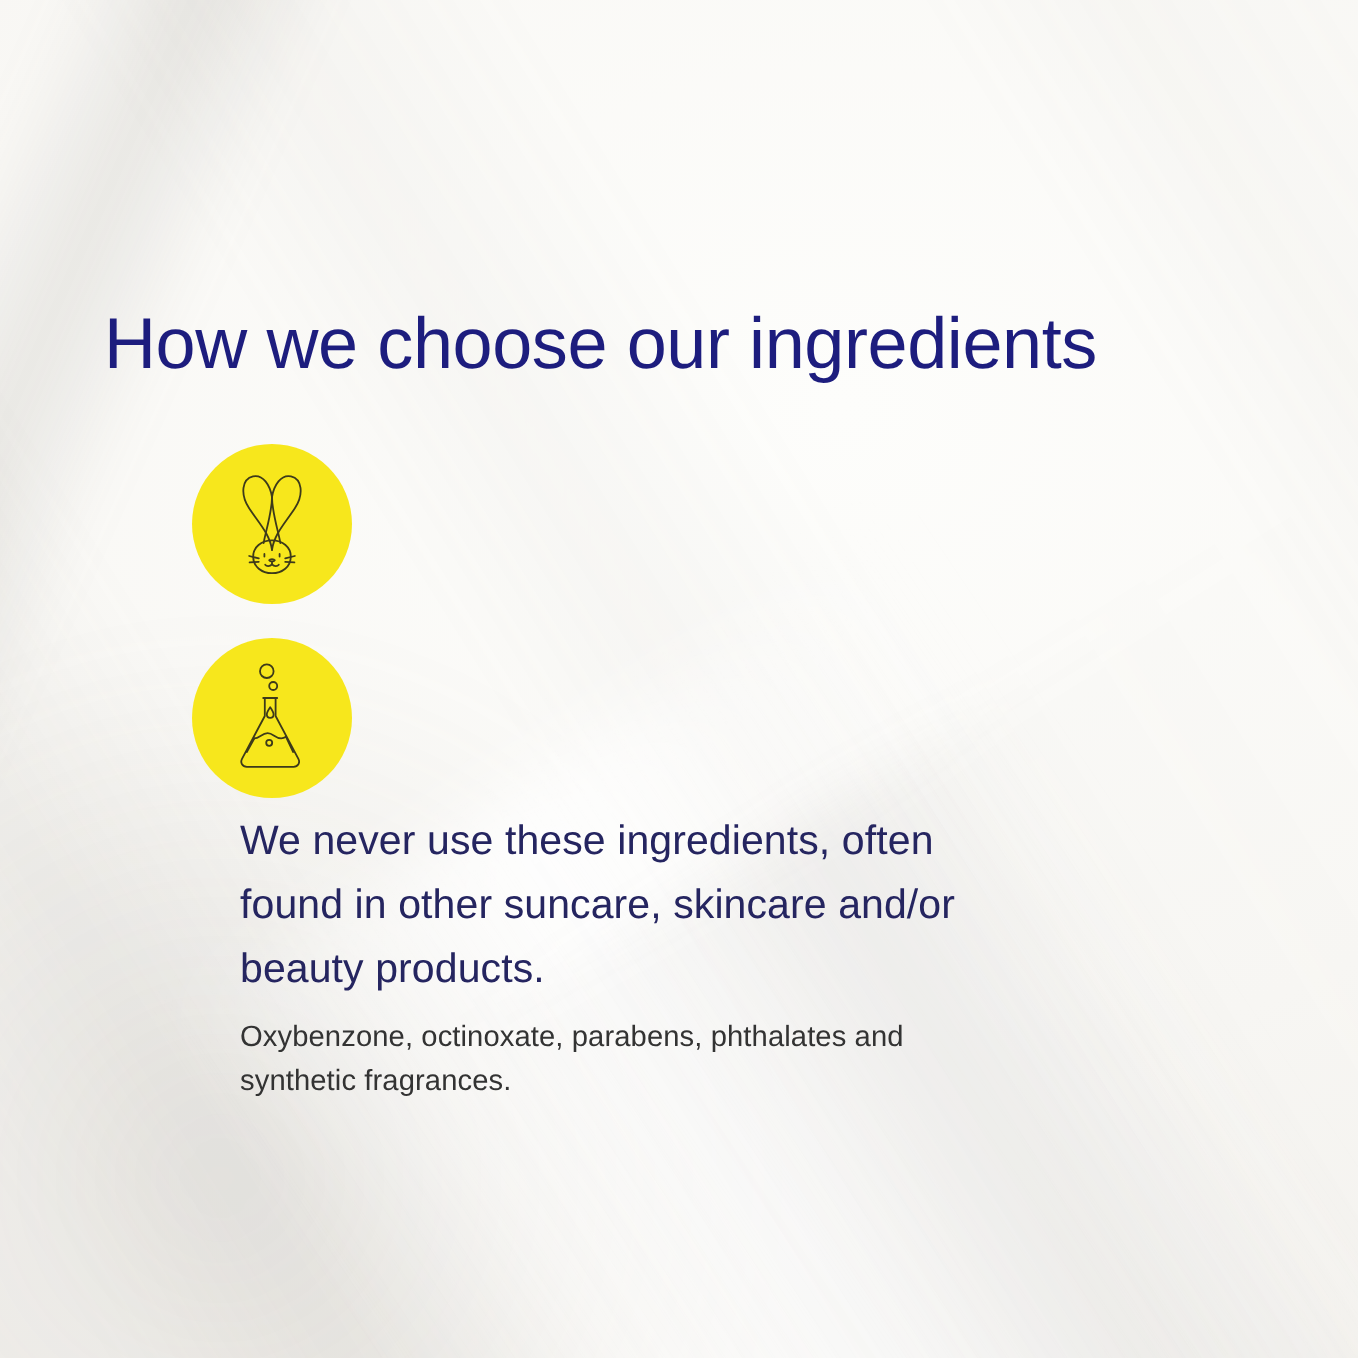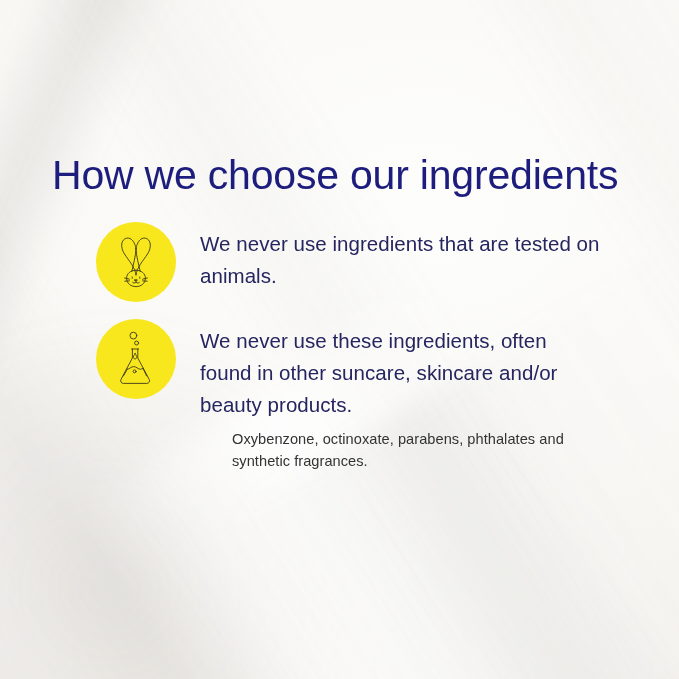--- a/index.html
+++ b/index.html
@@ -127,21 +127,21 @@
   
   #content {
     position: absolute;
     inset: 0;
   }
 
   .heading {
     position: absolute;
     left: 52px;
     top: 122px;
-    font-size: 41px;
+    font-size: 36px;
     line-height: 52px;
     font-weight: 400;
     letter-spacing: -0.2px;
     color: #1d1d7e;
     white-space: nowrap;
   }
 
   .items {
     position: absolute;
     left: 96px;
@@ -149,21 +149,21 @@
     width: 520px;
   }
 
   .item {
     position: relative;
     display: flex;
     align-items: flex-start;
   }
   .item--1 { margin-top: 0px;  }
   .item--2 { margin-top: 13px; }
-  .item--3 { margin-top: 17px; }
+  .item--3 { margin-top: 17px; flex-direction: column; }
 
   .badge {
     flex: 0 0 auto;
     width: 80px;
     height: 80px;
     border-radius: 50%;
     background: #f7e71c;
     display: flex;
     align-items: center;
     justify-content: center;
@@ -187,21 +187,20 @@
   .item--3 .item-title { max-width: 402px; }
 
   .item-note {
     margin-top: 7px;
     font-size: 14.6px;
     line-height: 22px;
     font-weight: 400;
     color: #333333;
     letter-spacing: 0.05px;
     max-width: 372px;
-    margin-left: 32px;
   }
 </style>
 </head>
 <body>
 
 <div id="page">
 
   <div class="bg-base"></div>
   <div class="bg-folds"></div>
   <div class="bg-crease-tl"></div>
@@ -243,23 +242,20 @@
               <path d="M24 46.9 L 24 48.2"></path>
               <path d="M24 48.2 C 22.8 49.5, 21.2 49.2, 20.6 48.4"></path>
               <path d="M24 48.2 C 25.2 49.5, 26.8 49.2, 27.4 48.4"></path>
 
               <path d="M17.4 45.2 L 12.6 44.0"></path>
               <path d="M17.4 46.9 L 12.8 47.2"></path>
               <path d="M30.6 45.2 L 35.4 44.0"></path>
               <path d="M30.6 46.9 L 35.2 47.2"></path>
             </svg>
           </span>
-        </div>
-        <div class="item-text">
-          <div class="item-title">We never use ingredients that are tested on animals.</div>
         </div>
       </div>
 
 
       <div class="item item--3">
         <div class="badge">
           <span>
             <svg width="44" height="56" viewBox="0 0 44 56" fill="none" stroke="#3d3a1a" stroke-width="0.9" stroke-linecap="round" stroke-linejoin="round">
 
               <circle cx="19.4" cy="4.6" r="3.4"></circle>

